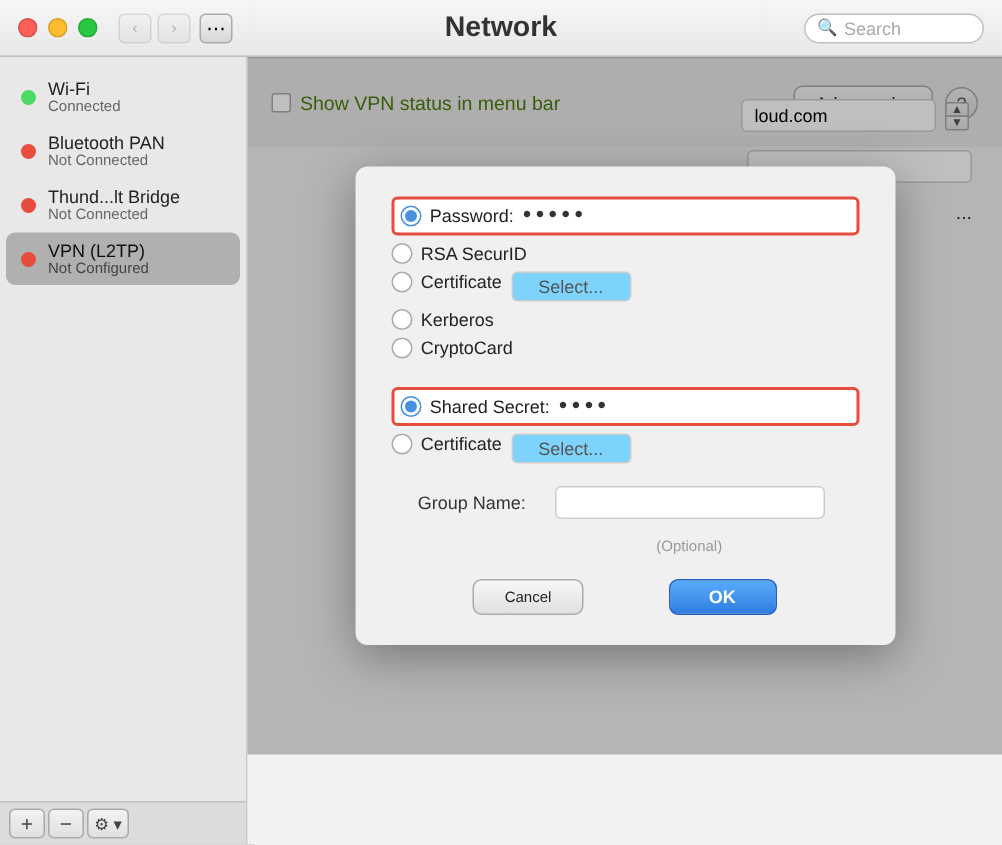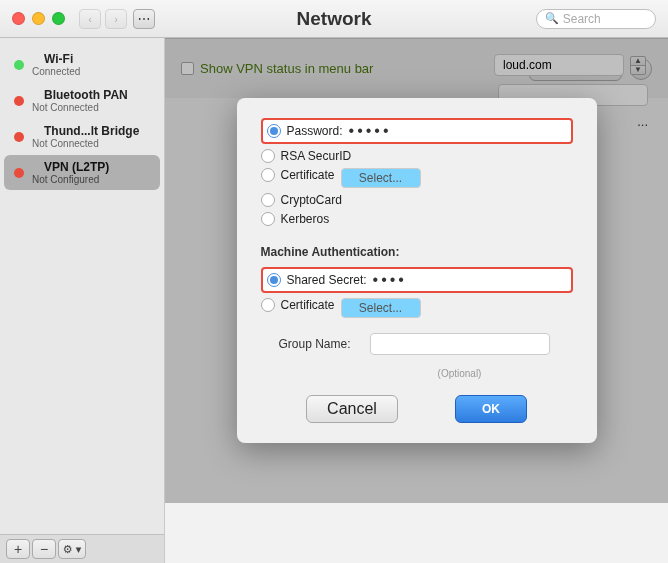--- a/index.html
+++ b/index.html
@@ -115,21 +115,21 @@
     }
     .sidebar-item .dot {
       width: 10px; height: 10px;
       border-radius: 50%;
       flex-shrink: 0;
     }
     .dot-green  { background: #4cd964; }
     .dot-red    { background: #e74c3c; }
     .dot-orange { background: #e74c3c; }
     .sidebar-item-info { display: flex; flex-direction: column; }
-    .sidebar-item-name { font-size: 12px; font-weight: 700; color: #222; margin-left: 12px; }
+    .sidebar-item-name { font-size: 12px; font-weight: 400; color: #222; }
     .sidebar-item-status { font-size: 10px; color: #666; }
     .sidebar-item.selected .sidebar-item-name { color: #111; }
     .sidebar-item.selected .sidebar-item-status { color: #444; }
 
     .sidebar-toolbar {
       display: flex;
       border-top: 1px solid #c0c0c0;
       padding: 4px 6px;
       align-items: center;
       gap: 2px;
@@ -300,21 +300,21 @@
       display: flex;
       justify-content: center;
       gap: 10px;
       margin-top: 16px;
     }
     .btn-cancel {
       padding: 4px 20px;
       background: linear-gradient(to bottom, #f7f7f7, #e0e0e0);
       border: 1px solid #aaa;
       border-radius: 6px;
-      font-size: 16px;
+      font-size: 10px;
       cursor: pointer;
       color: #222;
     }
     .btn-ok {
       padding: 4px 26px;
       background: linear-gradient(to bottom, #5aabfc, #2e7de0);
       border: 1px solid #2060c0;
       border-radius: 6px;
       font-size: 12px;
       cursor: pointer;
@@ -369,21 +369,21 @@
     }
 
     
     .bg-partial {
       position: absolute;
       top: 0; left: 0; right: 0; bottom: 60px;
       padding: 16px 20px;
       overflow: hidden;
     }
     .bg-row {
-      display: flex; align-items: center; gap: 6px; margin-bottom: 8px; justify-content: flex-end;
+      display: flex; align-items: center; gap: 6px; margin-bottom: 8px; justify-content: flex-end; margin-top: 12px;
     }
     .bg-input {
       border: 1px solid #ccc; border-radius: 4px; padding: 3px 8px;
       font-size: 12px; width: 140px; background: #fff; height: 22px;
     }
     .bg-stepper {
       width: 18px;
       display: flex; flex-direction: column;
     }
     .stepper-up, .stepper-dn {
@@ -509,30 +509,29 @@
         </div>
 
         <div class="radio-row">
           <div class="radio-custom"></div>
           <label>Certificate</label>
           <button class="text-input-inline" style="cursor:pointer; font-size:12px; color:#555;">Select...</button>
         </div>
 
         <div class="radio-row">
           <div class="radio-custom"></div>
-          <label>CryptoCard</label>
+          <label>Kerberos</label>
         </div>
 
         <div class="radio-row">
           <div class="radio-custom"></div>
-          <label>Kerberos</label>
+          <label>CryptoCard</label>
         </div>
 
         <div class="machine-auth-section">
-          <div class="section-label">Machine Authentication:</div>
 
           <div class="highlighted-row">
             <div class="radio-custom selected"></div>
             <label>Shared Secret:</label>
             <input type="password" value="••••" style="font-size: 16px; color: rgb(51, 51, 51); background: transparent; border: none; outline: none; flex: 1 1 0%; letter-spacing: 3px;">
           </div>
 
           <div class="radio-row">
             <div class="radio-custom"></div>
             <label>Certificate</label>

